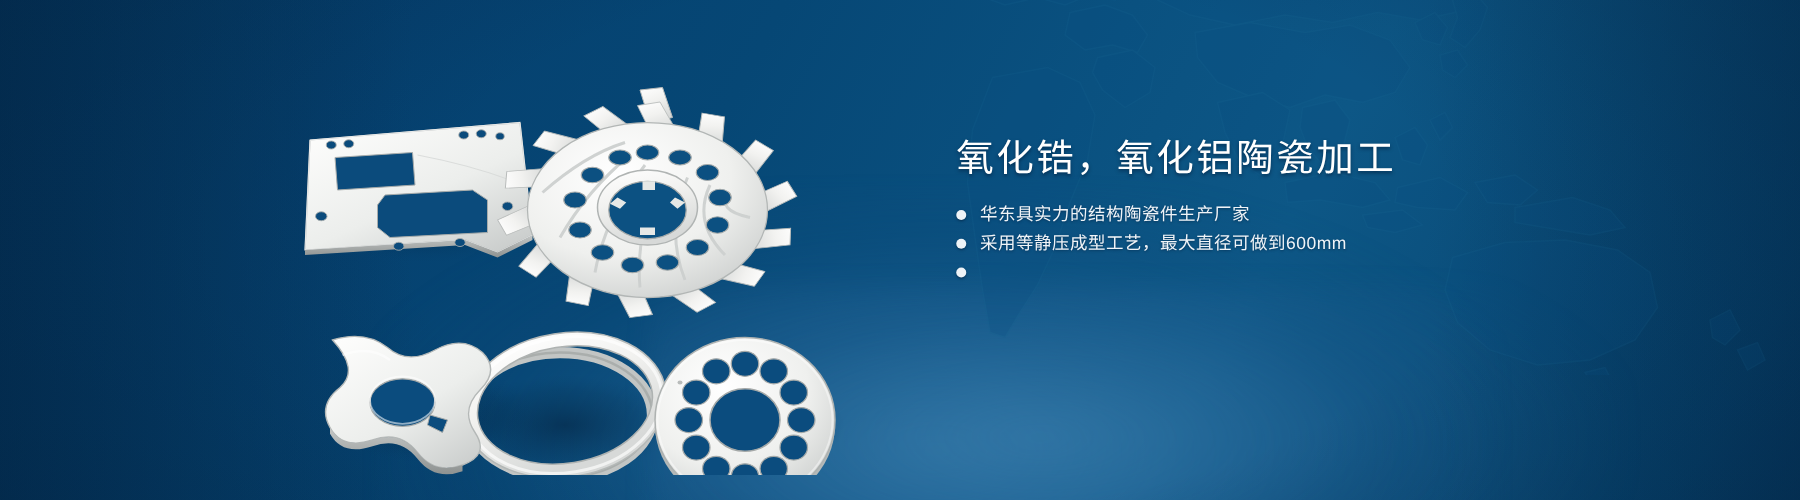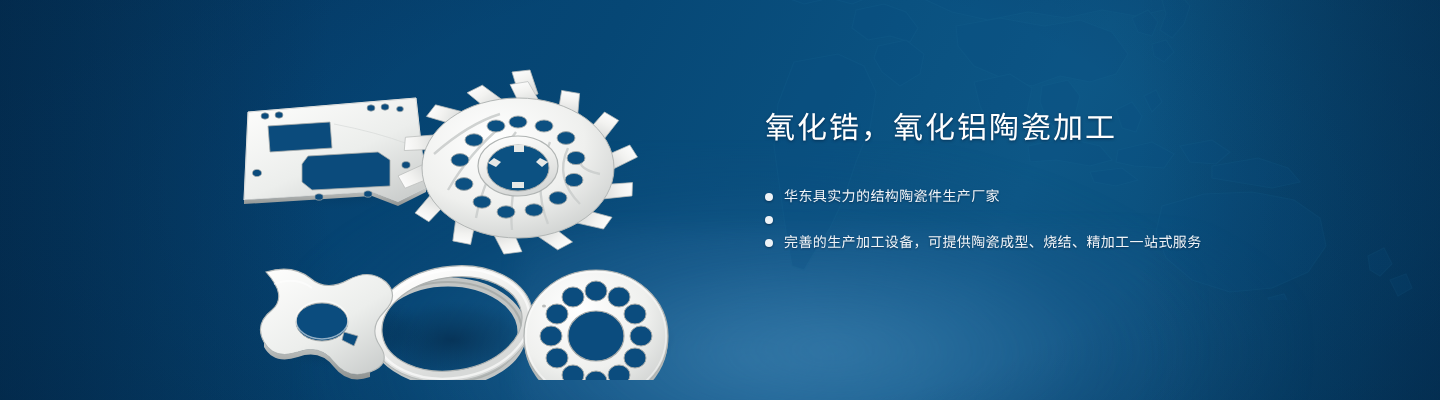--- a/index.html
+++ b/index.html
@@ -101,21 +101,21 @@
   .headline{
     font-size:30px;
     line-height:40px;
     letter-spacing:2px;
     color:#ffffff;
     font-weight:400;
     text-shadow:0 1px 3px rgba(0,20,45,.55);
     white-space:nowrap;
   }
   .bullets{
-    margin-top:37px;
+    margin-top:12px;
     list-style:none;
   }
   .bullet{
     display:flex;
     align-items:center;
     height:23px;
     margin-bottom:0px;
   }
   .dot{
     width:8px; height:8px;
@@ -376,21 +376,21 @@
   <div class="copy">
     <h1 class="headline">氧化锆，氧化铝陶瓷加工</h1>
 
     <ul class="bullets">
       <li class="bullet">
         <span class="dot"></span>
         <span class="bullet-text">华东具实力的结构陶瓷件生产厂家</span>
       </li>
       <li class="bullet">
         <span class="dot"></span>
+        <span class="bullet-text">采用等静压成型工艺，最大直径可做到600mm</span>
       </li>
       <li class="bullet">
         <span class="dot"></span>
-        <span class="bullet-text">完善的生产加工设备，可提供陶瓷成型、烧结、精加工一站式服务</span>
       </li>
     </ul>
   </div>
 
 </div>
 
 </body></html>

